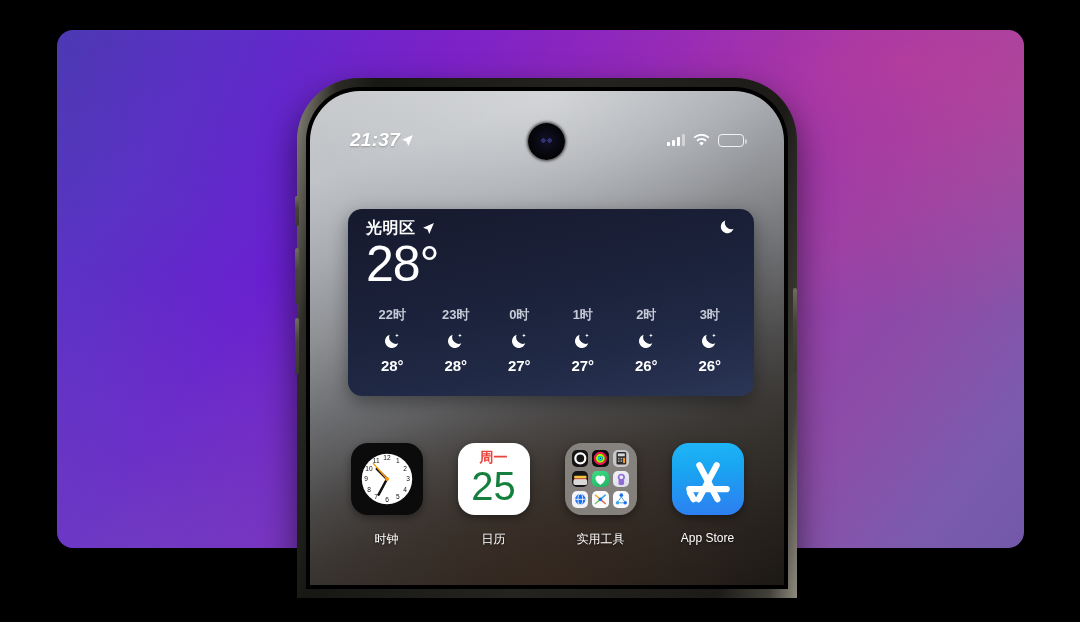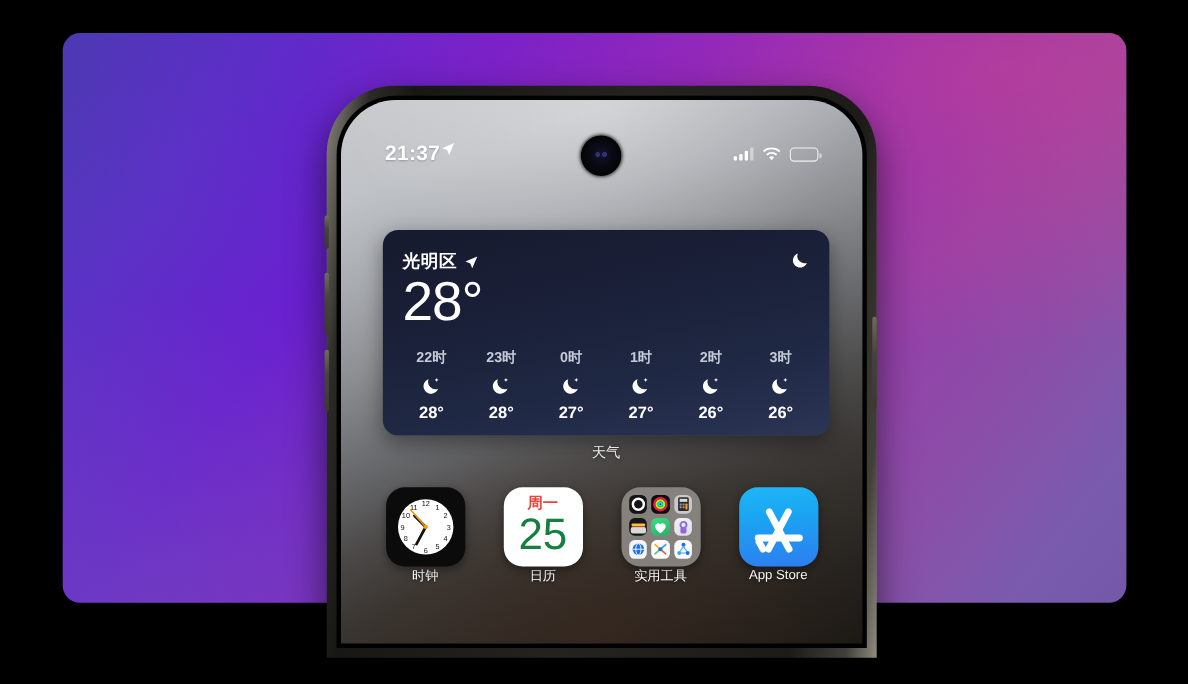--- a/index.html
+++ b/index.html
@@ -122,21 +122,21 @@
 
   
   #status-bar {
     position: absolute; left: 0; top: 36px;
     width: 100%; height: 26px;
     display: flex; align-items: center; justify-content: space-between;
     padding: 0 40px;
     z-index: 7;
     color: #fff;
   }
-  #status-left { display: flex; gap: 1px; }
+  #status-left { display: flex; align-items: center; gap: 1px; font-style: italic; }
   #clock-time {
     font-size: 19px; font-weight: bold; letter-spacing: .3px;
     color: #fff;
     text-shadow: 0 1px 2px rgba(0,0,0,.25);
   }
   .loc-arrow { width: 13px; height: 13px; display: block; }
   #status-right { display: flex; align-items: center; gap: 8px; }
   
   #cellular { display: flex; align-items: flex-end; gap: 2px; height: 12px; }
   #cellular i { display: block; width: 3px; background: #fff; border-radius: 1px; }
@@ -157,21 +157,21 @@
   #battery-fill { height: 100%; background: #fff; border-radius: 2px; }
 
   
   #weather-widget {
     position: absolute;
     left: 38px; top: 118px;
     width: 406px; height: 187px;
     border-radius: 14px;
     background: linear-gradient(168deg, #161a2e 0%, #1a2038 38%, #202945 72%, #2b3555 100%);
     box-shadow: 0 6px 18px rgba(0,0,0,.38);
-    padding: 19px 18px 10px 18px;
+    padding: 9px 18px 10px 18px;
     color: #fff;
     z-index: 5;
     overflow: hidden;
   }
   #ww-top { display: flex; justify-content: space-between; align-items: flex-start; }
   #ww-location { display: flex; align-items: center; gap: 6px; }
   #ww-city { font-size: 16px; font-weight: bold; letter-spacing: .5px; }
   #ww-temp {
     font-size: 50px; font-weight: 300; line-height: .95;
     margin-top: 2px; letter-spacing: -1px;
@@ -196,21 +196,21 @@
     text-shadow: 0 1px 3px rgba(0,0,0,.55);
     z-index: 5;
   }
 
   
   #app-row {
     position: absolute; left: 0; top: 352px; width: 100%;
     display: flex; justify-content: center; gap: 29px;
     z-index: 5;
   }
-  .app { width: 78px; display: flex; flex-direction: column; align-items: center; gap: 0; }
+  .app { width: 78px; display: flex; flex-direction: column; align-items: center; gap: 16px; }
   .app-icon {
     width: 72px; height: 72px; border-radius: 17px;
     box-shadow: 0 3px 8px rgba(0,0,0,.38);
     overflow: hidden; position: relative;
   }
   .app-label {
     font-size: 12px; color: #fff; white-space: nowrap;
     text-shadow: 0 1px 3px rgba(0,0,0,.6);
   }
 
@@ -339,21 +339,20 @@
               <span class="ww-hour-label">3时</span>
               <svg class="moon-ic" viewBox="0 0 24 24">
                 <path d="M19.3 15.6A8.4 8.4 0 0 1 8.4 4.7 8.6 8.6 0 1 0 19.3 15.6z" fill="#fff"></path>
                 <path d="M17.6 3.2l.7 1.7 1.7.7-1.7.7-.7 1.7-.7-1.7-1.7-.7 1.7-.7z" fill="#fff"></path>
               </svg>
               <span class="ww-hour-temp">26°</span>
             </div>
           </div>
         </div>
 
-        <div id="widget-label">天气</div>
 
         <div id="app-row">
 
           <div class="app">
             <div class="app-icon" id="icon-clock">
               <svg viewBox="0 0 100 100" width="60" height="60">
                 <circle cx="50" cy="50" r="42" fill="#ffffff"></circle>
                 <g fill="#111" font-family="Liberation Sans, sans-serif" font-size="11" text-anchor="middle">
                   <text x="50" y="19">12</text>
                   <text x="68" y="24">1</text>

